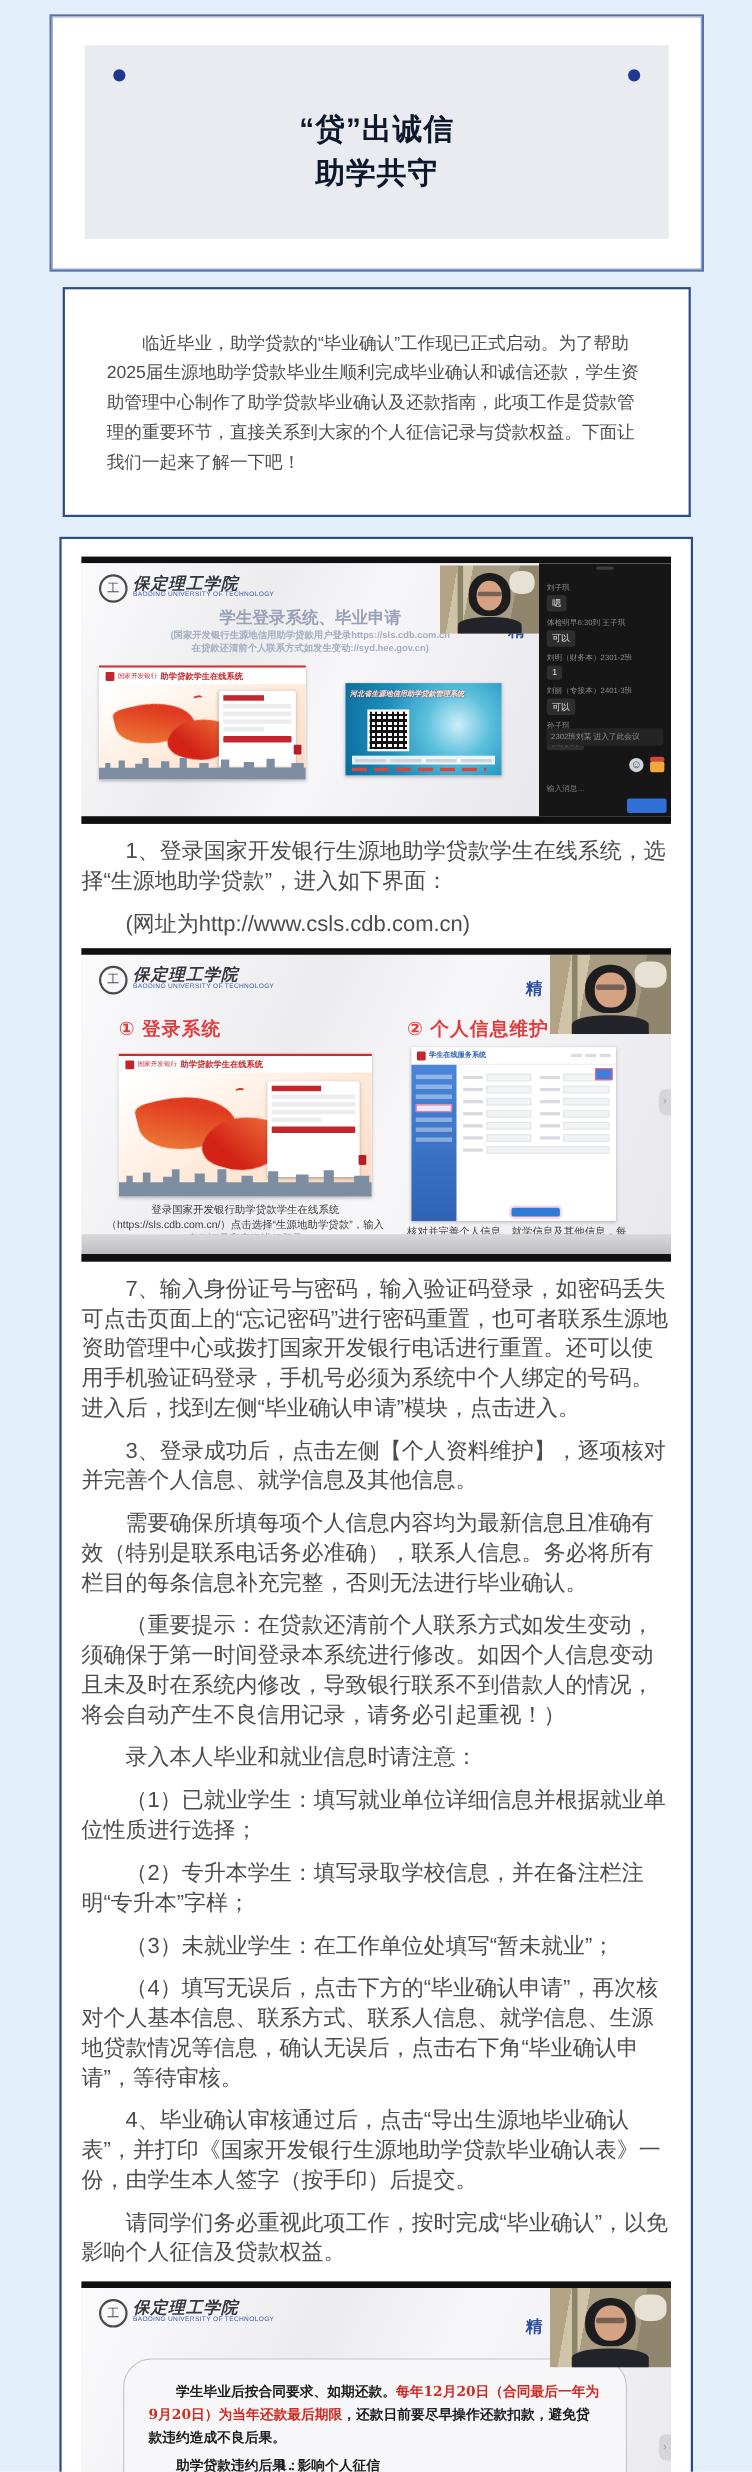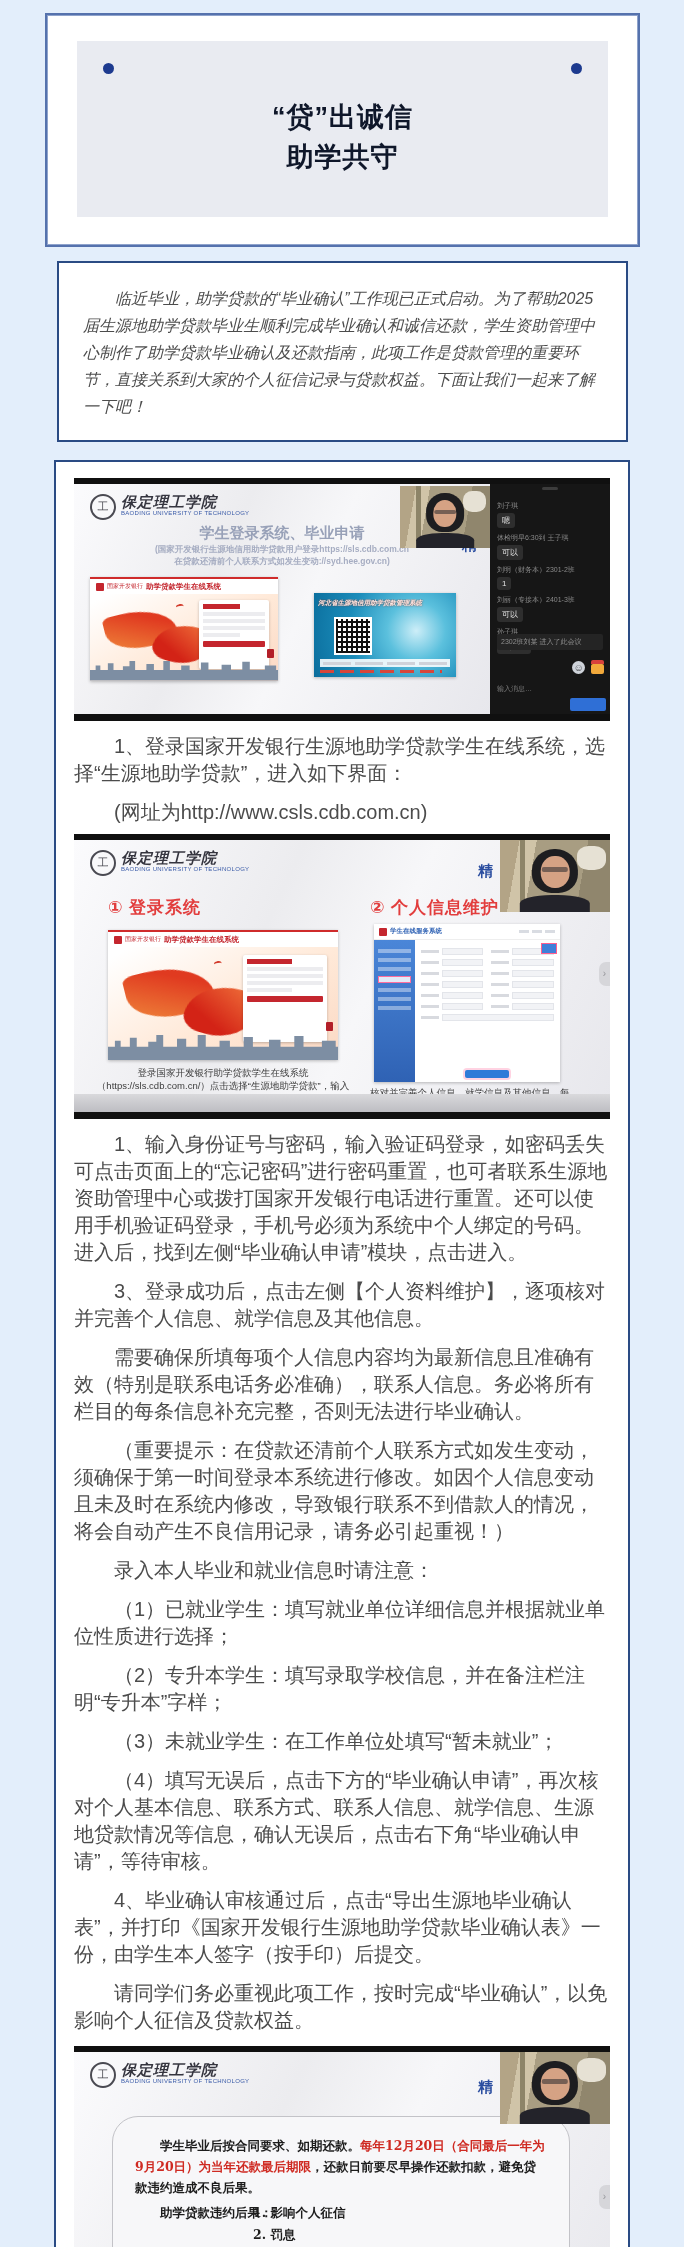--- a/index.html
+++ b/index.html
@@ -12,21 +12,21 @@
                box-shadow:0 0 0 1px #8fa3cc inset;padding:26px 30px 28px;}
   .header-inner{background:#e9ebf1;height:176px;position:relative;}
   .dot{position:absolute;top:22px;width:11px;height:11px;border-radius:50%;background:#1d3a8f;}
   .dot-l{left:26px;} .dot-r{right:26px;}
   .header-title{padding-top:56px;text-align:center;color:#0f172a;font-weight:bold;
                 font-size:27px;line-height:40px;letter-spacing:1px;}
 
   
   .intro-card{margin:14px 56px 0 57px;background:#fff;border:2px solid #2a4b84;
               padding:22px 24px 20px;}
-  .intro-card p{margin:0;font-size:16px;color:#4c4c4c;line-height:27px;text-indent:2em;font-style:italic;}
+  .intro-card p{margin:14px;font-size:16px;color:#4c4c4c;line-height:27px;text-indent:2em;}
 
   
   .main-card{margin:18px 54px 0;background:#fff;border:2px solid #2a4b84;padding:16px 18px 22px;}
   .body-text p{margin:12px 0 5px;font-size:20px;color:#4c4c4c;line-height:27px;text-indent:2em;}
   .sec1{margin:12px 0 8px;}
 
   
   .video{position:relative;width:536px;background:#f0f0f2;overflow:hidden;
          border-top:6px solid #101010;border-bottom:7px solid #101010;}
   .slide{position:absolute;inset:0;
@@ -437,21 +437,21 @@
           <i class="hair"></i>
           <i class="face"></i>
           <i class="glasses"></i>
           <i class="body"></i>
       </div>
       <span class="nav-arrow">›</span>
       <div class="graybar"></div>
     </div>
 
     <div class="body-text" style="margin-top:10px;">
-      <p>1、输入身份证号与密码，输入验证码登录，如密码丢失可点击页面上的“忘记密码”进行密码重置，也可者联系生源地资助管理中心或拨打国家开发银行电话进行重置。还可以使用手机验证码登录，手机号必须为系统中个人绑定的号码。进入后，找到左侧“毕业确认申请”模块，点击进入。</p>
+      <p>7、输入身份证号与密码，输入验证码登录，如密码丢失可点击页面上的“忘记密码”进行密码重置，也可者联系生源地资助管理中心或拨打国家开发银行电话进行重置。还可以使用手机验证码登录，手机号必须为系统中个人绑定的号码。进入后，找到左侧“毕业确认申请”模块，点击进入。</p>
       <p>3、登录成功后，点击左侧【个人资料维护】，逐项核对并完善个人信息、就学信息及其他信息。</p>
       <p>需要确保所填每项个人信息内容均为最新信息且准确有效（特别是联系电话务必准确），联系人信息。务必将所有栏目的每条信息补充完整，否则无法进行毕业确认。</p>
       <p>（重要提示：在贷款还清前个人联系方式如发生变动，须确保于第一时间登录本系统进行修改。如因个人信息变动且未及时在系统内修改，导致银行联系不到借款人的情况，将会自动产生不良信用记录，请务必引起重视！）</p>
       <p>录入本人毕业和就业信息时请注意：</p>
       <p>（1）已就业学生：填写就业单位详细信息并根据就业单位性质进行选择；</p>
       <p>（2）专升本学生：填写录取学校信息，并在备注栏注明“专升本”字样；</p>
       <p>（3）未就业学生：在工作单位处填写“暂未就业”；</p>
       <p>（4）填写无误后，点击下方的“毕业确认申请”，再次核对个人基本信息、联系方式、联系人信息、就学信息、生源地贷款情况等信息，确认无误后，点击右下角“毕业确认申请”，等待审核。</p>
       <p>4、毕业确认审核通过后，点击“导出生源地毕业确认表”，并打印《国家开发银行生源地助学贷款毕业确认表》一份，由学生本人签字（按手印）后提交。</p>
       <p>请同学们务必重视此项工作，按时完成“毕业确认”，以免影响个人征信及贷款权益。</p>

